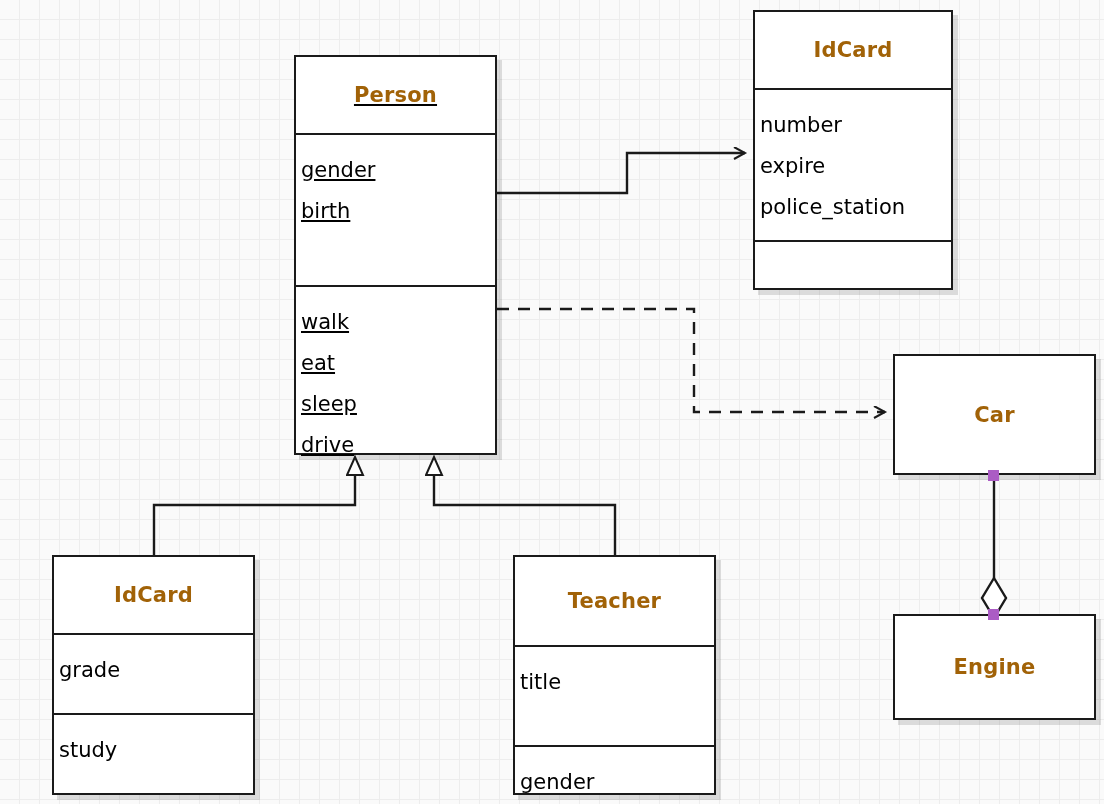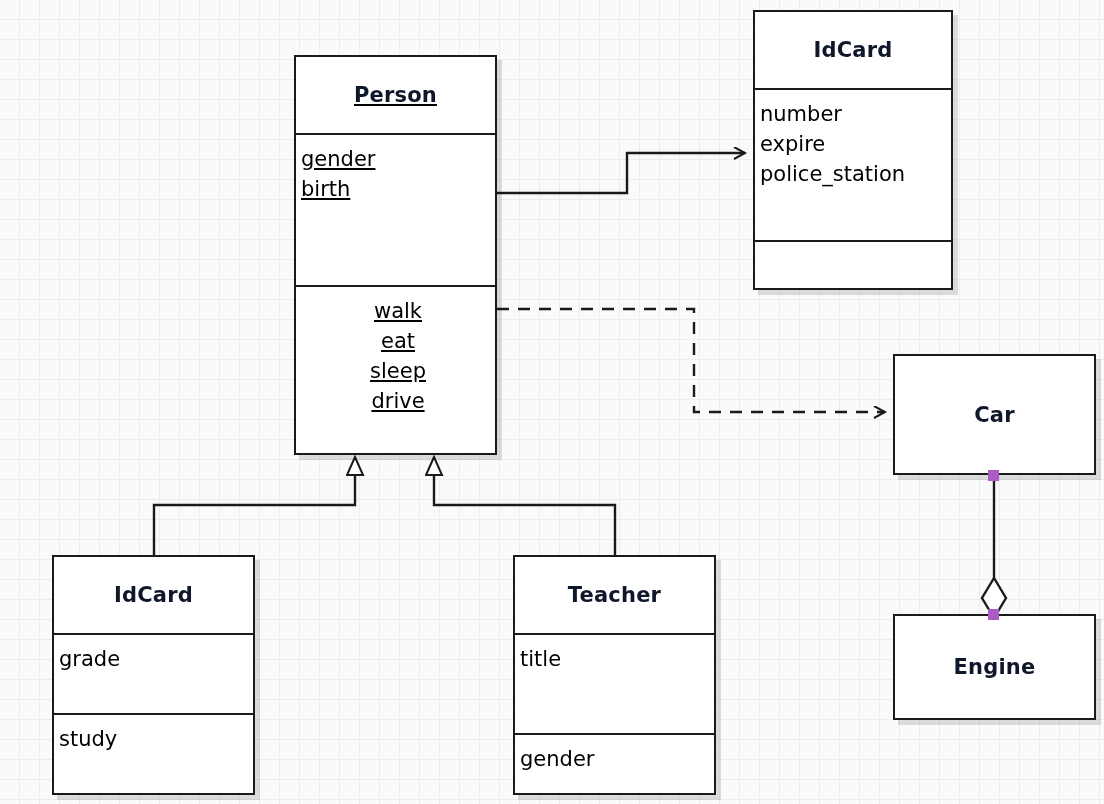--- a/index.html
+++ b/index.html
@@ -38,35 +38,36 @@
     box-sizing: border-box;
     position: relative;
   }
   .compartment + .compartment {
     border-top: 2px solid #1a1a1a;
   }
   .class-title {
     text-align: center;
     font-weight: bold;
     font-size: 21px;
-    color: #0f172a;
+    color: #a16207;
     letter-spacing: 0.2px;
     display: flex;
     align-items: center;
     justify-content: center;
   }
   .member-list {
     font-size: 21px;
     color: #000000;
     padding-left: 5px;
     padding-top: 9px;
     line-height: 30px;
   }
   .member-list .member {
     white-space: nowrap;
+    margin-top: 11px;
   }
   .empty-compartment { }
   .handle {
     position: absolute;
     width: 11px;
     height: 11px;
     background: #ab5cc4;
     z-index: 40;
   }
 </style>
@@ -106,21 +107,21 @@
       <path d="M994,578 L1006,598 L994,618 L982,598 Z" fill="#ffffff" stroke="#1a1a1a" stroke-width="2.4"></path>
     </g>
   </svg>
 
   <div class="uml-class" style="left:294px; top:55px; width:203px; height:400px;text-decoration:underline;">
     <div class="compartment class-title" style="height:76px;">Person</div>
     <div class="compartment member-list" style="height:152px;">
       <div class="member">gender</div>
       <div class="member">birth</div>
     </div>
-    <div class="compartment member-list" style="height:186px;text-align:center;">
+    <div class="compartment member-list" style="height:186px;">
       <div class="member">walk</div>
       <div class="member">eat</div>
       <div class="member">sleep</div>
       <div class="member">drive</div>
     </div>
   </div>
 
   <div class="uml-class" style="left:753px; top:10px; width:200px; height:280px;">
     <div class="compartment class-title" style="height:76px;">IdCard</div>
     <div class="compartment member-list" style="height:152px;">
@@ -135,21 +136,21 @@
     <div class="compartment class-title" style="height:76px;">IdCard</div>
     <div class="compartment member-list" style="height:80px;">
       <div class="member">grade</div>
     </div>
     <div class="compartment member-list" style="height:80px;">
       <div class="member">study</div>
     </div>
   </div>
 
   <div class="uml-class" style="left:513px; top:555px; width:203px; height:240px;">
-    <div class="compartment class-title" style="height:76px;">Teacher</div>
+    <div class="compartment class-title" style="height:88px;">Teacher</div>
     <div class="compartment member-list" style="height:100px;">
       <div class="member">title</div>
     </div>
     <div class="compartment member-list" style="height:80px;">
       <div class="member">gender</div>
     </div>
   </div>
 
   <div class="uml-class" style="left:893px; top:354px; width:203px; height:121px;">
     <div class="compartment class-title" style="height:100%;">Car</div>

